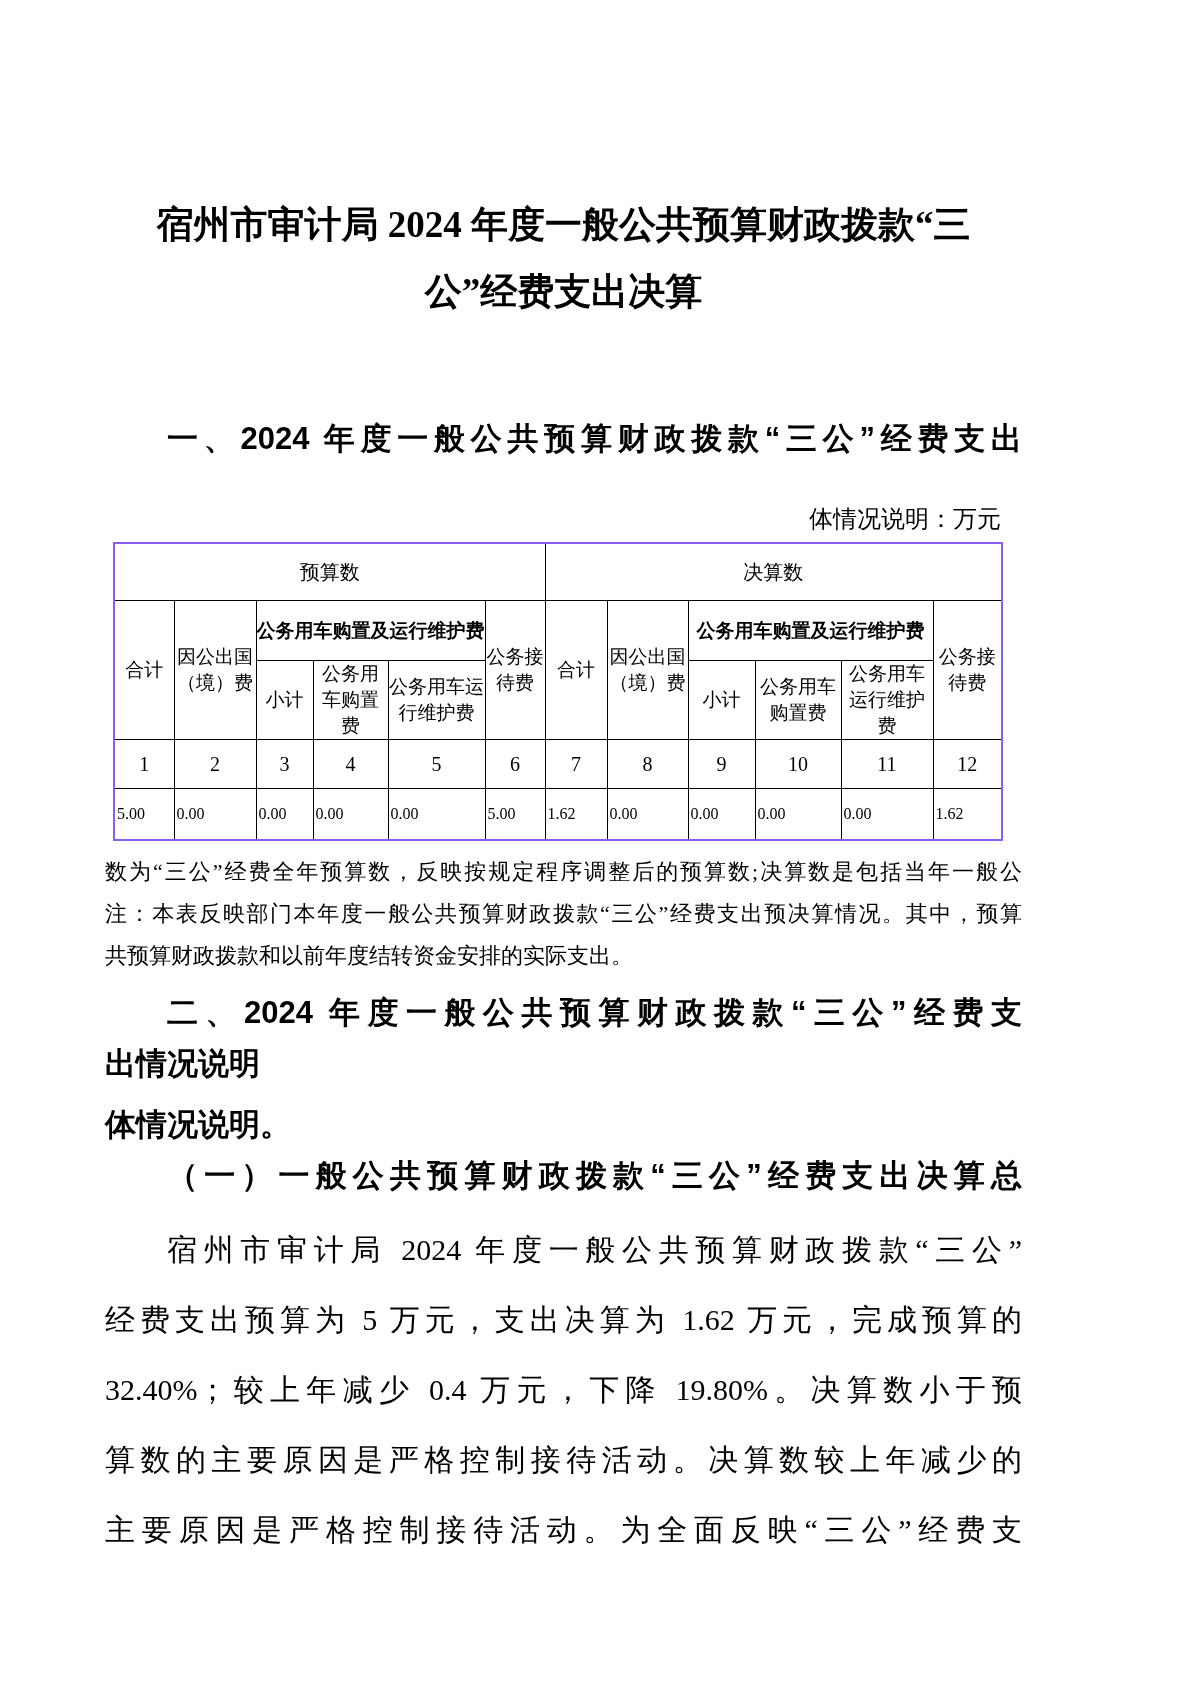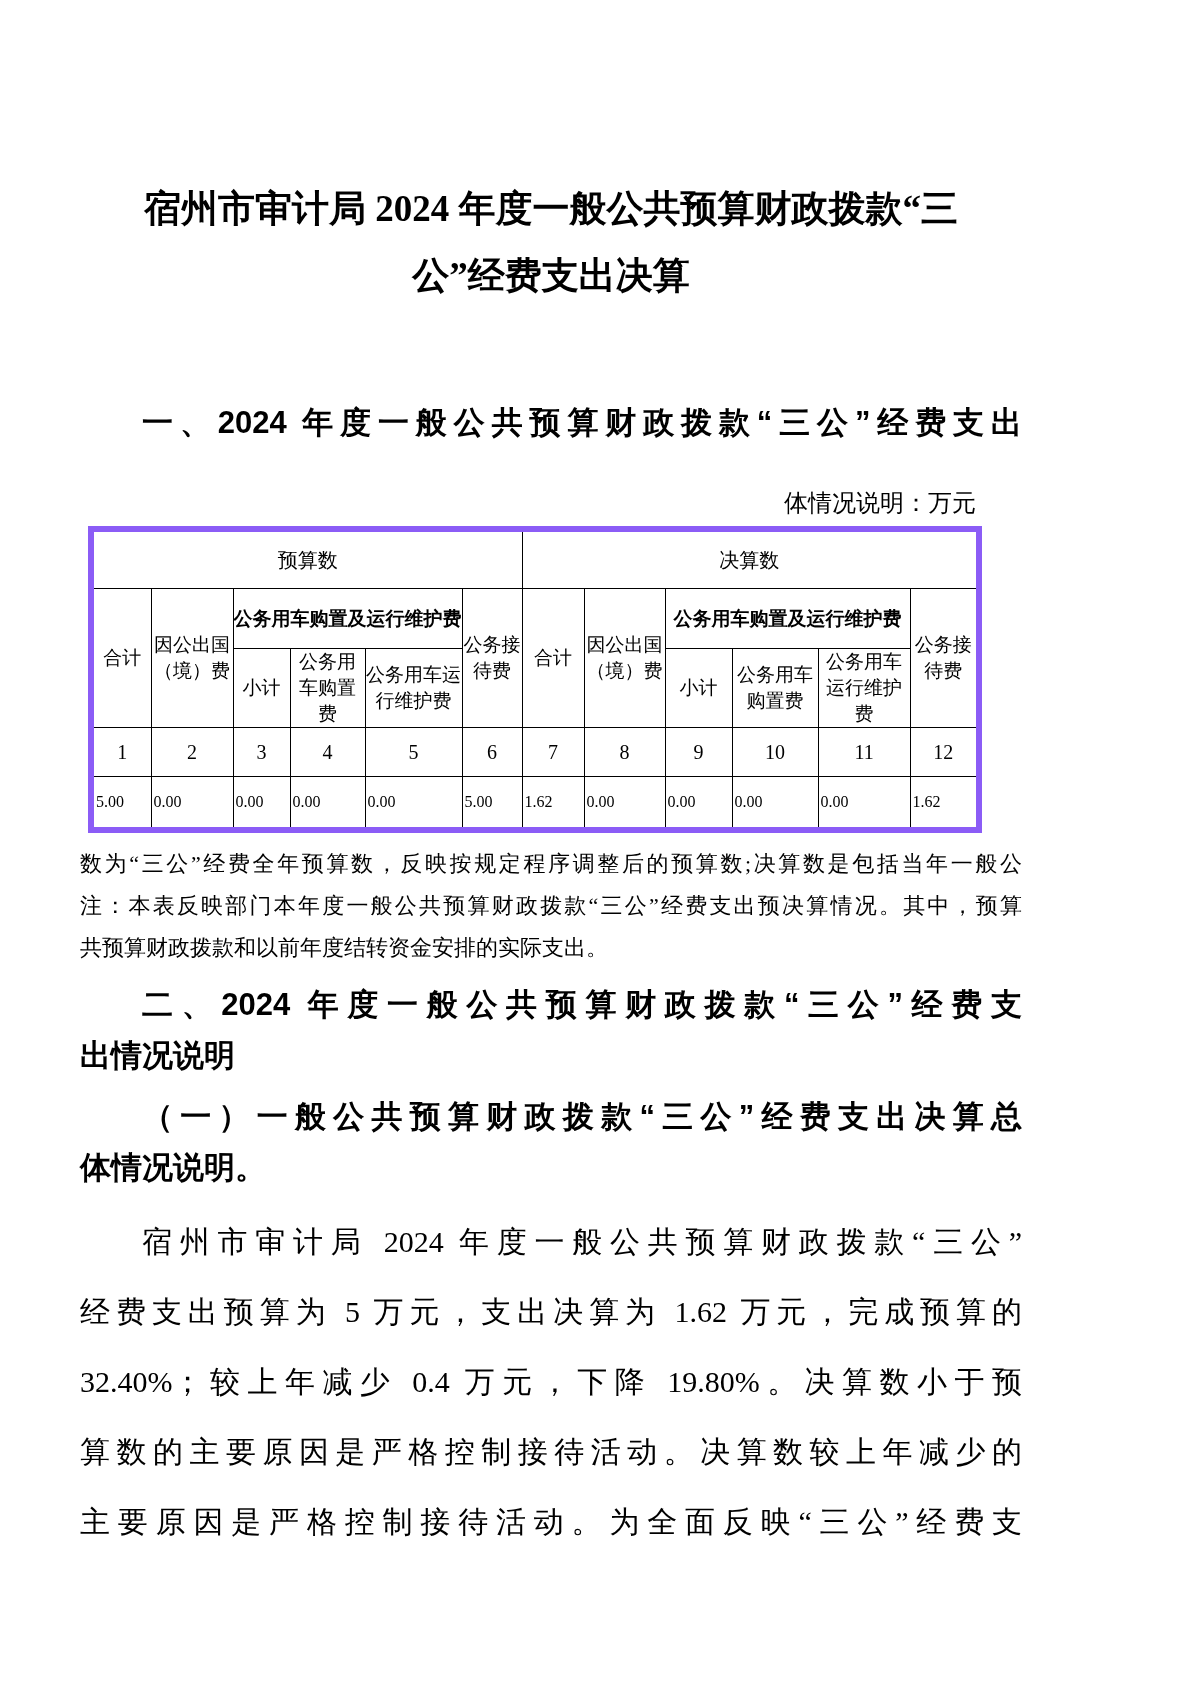--- a/index.html
+++ b/index.html
@@ -1,42 +1,42 @@
 <!DOCTYPE html>
 <html><head>
 <meta charset="utf-8">
 <style>
   html,body{margin:0;padding:0;background:#888;}
   .page{
     width:1190px;height:1683px;background:#ffffff;color:#000;
     position:relative;margin:0 auto;overflow:hidden;
     font-family:"Liberation Serif","DejaVu Serif",serif;
   }
-  .content{padding:175px 168px 0 80px;}
+  .content{padding:175px 168px 0 105px;margin-top:16px;}
 
   
   .doc-title{font-size:37px;font-weight:bold;line-height:67px;text-align:center;
     font-family:"Liberation Serif","DejaVu Serif",serif;}
 
   
   .h-block{margin-top:88px;font-size:31px;font-weight:bold;line-height:51px;
     font-family:"Liberation Sans","DejaVu Sans",sans-serif;}
   .h-block.tight{margin-top:10px;}
   .h-line{white-space:nowrap;}
   .h-just{text-align:justify;text-align-last:justify;white-space:normal;}
   .indent2{padding-left:62px;}
 
   
   .unit-row{margin:40px 0 8px 8px;width:888px;text-align:right;
     font-size:24px;line-height:30px;}
 
   
   table.fin{border-collapse:collapse;table-layout:fixed;width:888px;margin-left:8px;
     font-size:19px;}
-  table.fin{border:6px solid #8b5cf6;}
+  table.fin{border:2px solid #8b5cf6;}
   table.fin td{border:1px solid #000;text-align:center;vertical-align:middle;
     padding:0;line-height:26px;overflow:hidden;}
   tr.r-group td{height:56px;font-size:20px;}
   tr.r-h1 td{height:59px;}
   tr.r-h2 td{height:64px;}
   td.nowrap{white-space:nowrap;font-weight:bold;}
   tr.r-num td{height:48px;font-size:20px;}
   tr.r-val td{height:50px;font-size:16px;text-align:left;padding-left:2px;}
 
   
@@ -138,22 +138,22 @@
       <div class="p-line" style="text-align:justify;text-align-last:justify;">注：本表反映部门本年度一般公共预算财政拨款“三公”经费支出预决算情况。其中，预算</div>
       <div class="p-line noj">共预算财政拨款和以前年度结转资金安排的实际支出。</div>
     </div>
 
     <div class="h-block tight">
       <div class="h-line h-just indent2">二、2024 年度一般公共预算财政拨款“三公”经费支</div>
       <div class="h-line">出情况说明</div>
     </div>
 
     <div class="h-block tight">
+      <div class="h-line">体情况说明。</div>
       <div class="h-line h-just indent2">（一）一般公共预算财政拨款“三公”经费支出决算总</div>
-      <div class="h-line">体情况说明。</div>
     </div>
 
     <div class="para">
       <div class="p-line indent2">宿州市审计局 2024 年度一般公共预算财政拨款“三公”</div>
       <div class="p-line">经费支出预算为 5 万元，支出决算为 1.62 万元，完成预算的</div>
       <div class="p-line">32.40%；较上年减少 0.4 万元，下降 19.80%。决算数小于预</div>
       <div class="p-line">算数的主要原因是严格控制接待活动。决算数较上年减少的</div>
       <div class="p-line">主要原因是严格控制接待活动。为全面反映“三公”经费支</div>
     </div>
 

